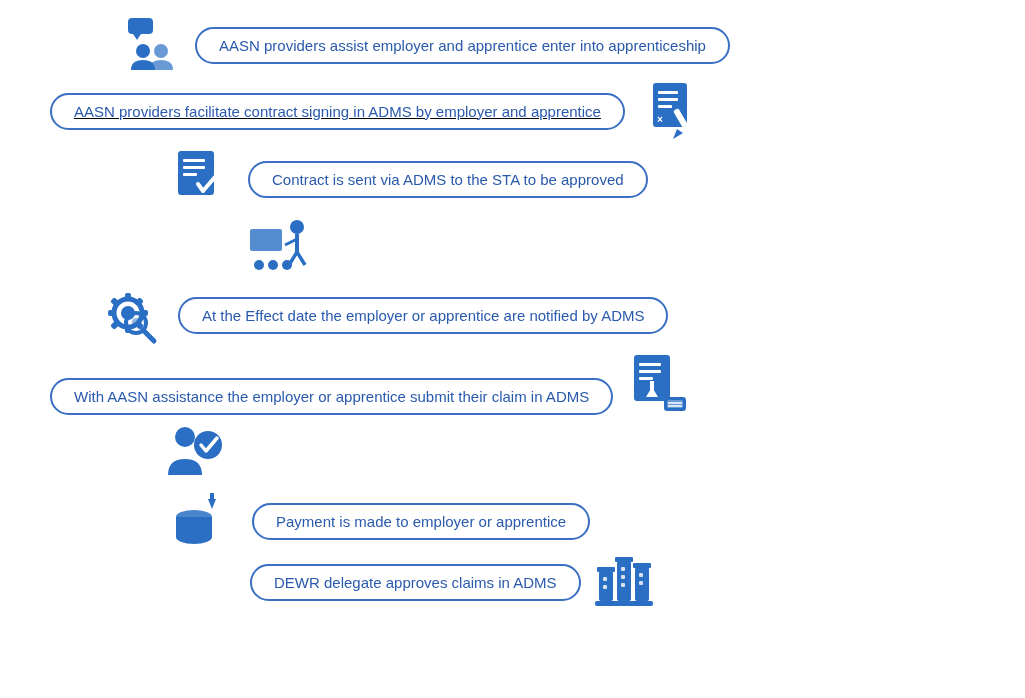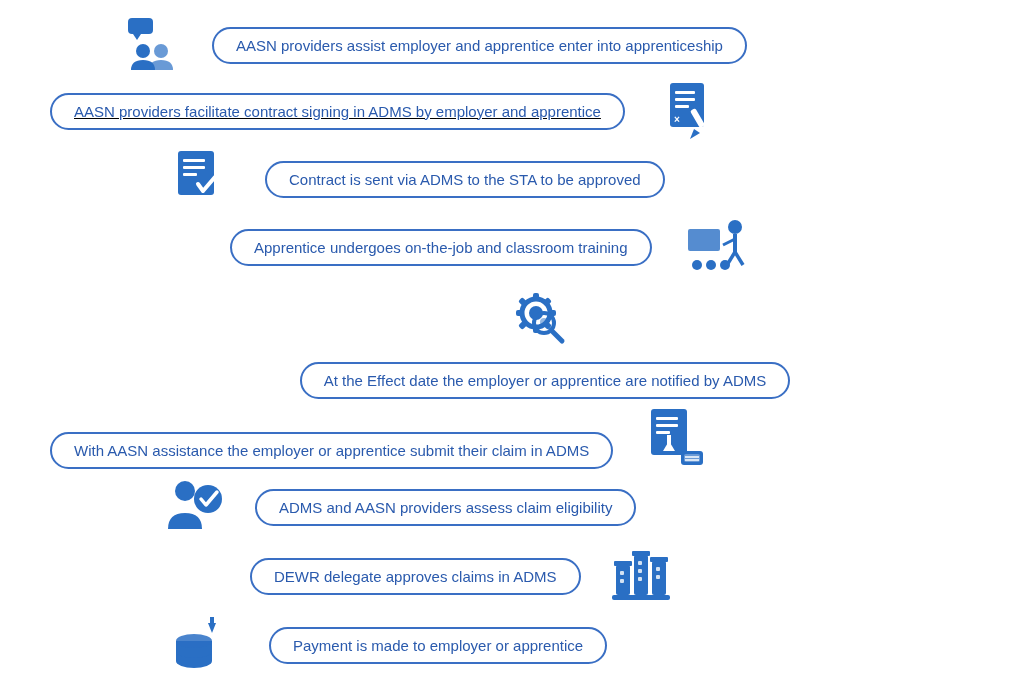--- a/index.html
+++ b/index.html
@@ -17,21 +17,20 @@
       height: 100%;
       position: relative;
       padding: 18px 30px;
     }
 
     .flow-row {
       display: flex;
       align-items: center;
       margin-bottom: 10px;
       position: relative;
-      gap: 17px;
     }
 
     .pill {
       border: 2px solid #3a6fc4;
       border-radius: 30px;
       padding: 8px 22px;
       color: #2a5aad;
       font-size: 15px;
       font-weight: 400;
       white-space: nowrap;
@@ -112,44 +111,41 @@
 
         <polyline points="25,35 30,42 42,28" stroke="#fff" stroke-width="4" fill="none" stroke-linecap="round" stroke-linejoin="round"></polyline>
       </svg>
     </div>
     <div class="pill">
       <span>Contract is sent via ADMS to the STA to be approved</span>
     </div>
   </div>
 
   <div class="flow-row" style="margin-left:200px;margin-bottom:8px;">
-    <div class="pill">
-      <span>Apprentice undergoes on-the-job and classroom training</span>
-    </div>
 
     <div class="icon-box icon-right" style="width:75px;margin-left:12px;">
       <svg width="70" height="60" viewBox="0 0 70 60">
 
         <circle cx="52" cy="10" r="7" fill="#2a6fc4"></circle>
         <line x1="52" y1="17" x2="52" y2="35" stroke="#2a6fc4" stroke-width="4"></line>
         <line x1="52" y1="35" x2="44" y2="48" stroke="#2a6fc4" stroke-width="3.5"></line>
         <line x1="52" y1="35" x2="60" y2="48" stroke="#2a6fc4" stroke-width="3.5"></line>
 
         <line x1="52" y1="22" x2="40" y2="28" stroke="#2a6fc4" stroke-width="3"></line>
 
         <rect x="5" y="12" width="32" height="22" rx="2" fill="#2a6fc4" opacity="0.8"></rect>
 
         <circle cx="14" cy="48" r="5" fill="#2a6fc4"></circle>
         <circle cx="28" cy="48" r="5" fill="#2a6fc4"></circle>
         <circle cx="42" cy="48" r="5" fill="#2a6fc4"></circle>
       </svg>
     </div>
   </div>
 
-  <div class="flow-row" style="margin-left:65px;margin-bottom:8px;flex-direction:column;">
+  <div class="flow-row" style="margin-left:65px;margin-bottom:8px;">
 
     <div class="icon-box icon-left" style="width:75px;margin-right:8px;">
       <svg width="70" height="60" viewBox="0 0 70 60">
 
         <circle cx="30" cy="28" r="14" fill="none" stroke="#2a6fc4" stroke-width="5"></circle>
         <circle cx="30" cy="28" r="7" fill="#2a6fc4"></circle>
 
         <rect x="27" y="8" width="6" height="8" rx="2" fill="#2a6fc4"></rect>
         <rect x="27" y="40" width="6" height="8" rx="2" fill="#2a6fc4"></rect>
         <rect x="10" y="25" width="8" height="6" rx="2" fill="#2a6fc4"></rect>
@@ -199,22 +195,39 @@
     <div class="icon-box icon-left" style="width:70px;margin-right:8px;">
       <svg width="65" height="60" viewBox="0 0 65 60">
 
         <circle cx="22" cy="14" r="10" fill="#2a6fc4"></circle>
         <path d="M5 52 Q5 36 22 36 Q39 36 39 52" fill="#2a6fc4"></path>
 
         <circle cx="45" cy="22" r="14" fill="#2a6fc4"></circle>
         <polyline points="38,22 43,28 54,15" stroke="#fff" stroke-width="3.5" fill="none" stroke-linecap="round" stroke-linejoin="round"></polyline>
       </svg>
     </div>
-    <div class="pill">
-      <span>ADMS and AASN providers assess claim eligibility</span>
+  </div>
+
+  <div class="flow-row" style="margin-left:140px;margin-bottom:0;">
+
+    <div class="icon-box icon-left" style="width:72px;margin-right:10px;">
+      <svg width="68" height="60" viewBox="0 0 68 60">
+
+        <ellipse cx="22" cy="46" rx="18" ry="7" fill="#2a6fc4"></ellipse>
+        <rect x="4" y="36" width="36" height="10" rx="0" fill="#2a6fc4"></rect>
+        <ellipse cx="22" cy="36" rx="18" ry="7" fill="#2a6fc4" opacity="0.9"></ellipse>
+        <rect x="4" y="26" width="36" height="10" rx="0" fill="#2a6fc4"></rect>
+        <ellipse cx="22" cy="26" rx="18" ry="7" fill="#2a6fc4" opacity="0.85"></ellipse>
+
+        <polygon points="36,8 44,8 40,18" fill="#2a6fc4"></polygon>
+        <rect x="38" y="2" width="4" height="9" fill="#2a6fc4"></rect>
+      </svg>
+    </div>
+    <div class="pill">
+      <span>Payment is made to employer or apprentice</span>
     </div>
   </div>
 
   <div class="flow-row" style="margin-left:220px;margin-bottom:8px;">
     <div class="pill">
       <span>DEWR delegate approves claims in ADMS</span>
     </div>
 
     <div class="icon-box icon-right" style="width:72px;margin-left:12px;">
       <svg width="68" height="62" viewBox="0 0 68 62">
@@ -233,33 +246,13 @@
         <rect x="26" y="24" width="4" height="4" rx="1" fill="#fff" opacity="0.8"></rect>
         <rect x="26" y="32" width="4" height="4" rx="1" fill="#fff" opacity="0.8"></rect>
         <rect x="44" y="22" width="4" height="4" rx="1" fill="#fff" opacity="0.8"></rect>
         <rect x="44" y="30" width="4" height="4" rx="1" fill="#fff" opacity="0.8"></rect>
 
         <rect x="0" y="50" width="58" height="5" rx="2" fill="#2a6fc4"></rect>
       </svg>
     </div>
   </div>
 
-  <div class="flow-row" style="margin-left:140px;margin-bottom:0;">
-
-    <div class="icon-box icon-left" style="width:72px;margin-right:10px;">
-      <svg width="68" height="60" viewBox="0 0 68 60">
-
-        <ellipse cx="22" cy="46" rx="18" ry="7" fill="#2a6fc4"></ellipse>
-        <rect x="4" y="36" width="36" height="10" rx="0" fill="#2a6fc4"></rect>
-        <ellipse cx="22" cy="36" rx="18" ry="7" fill="#2a6fc4" opacity="0.9"></ellipse>
-        <rect x="4" y="26" width="36" height="10" rx="0" fill="#2a6fc4"></rect>
-        <ellipse cx="22" cy="26" rx="18" ry="7" fill="#2a6fc4" opacity="0.85"></ellipse>
-
-        <polygon points="36,8 44,8 40,18" fill="#2a6fc4"></polygon>
-        <rect x="38" y="2" width="4" height="9" fill="#2a6fc4"></rect>
-      </svg>
-    </div>
-    <div class="pill">
-      <span>Payment is made to employer or apprentice</span>
-    </div>
-  </div>
-
 </div>
 
 </body></html>

